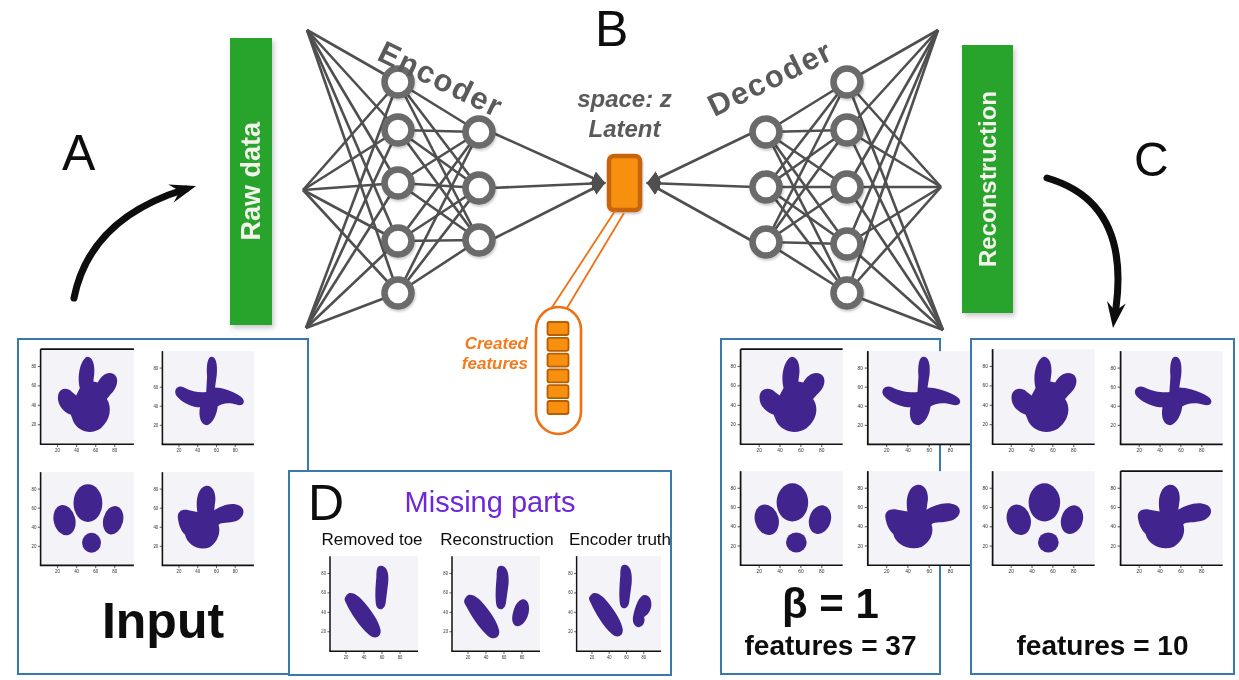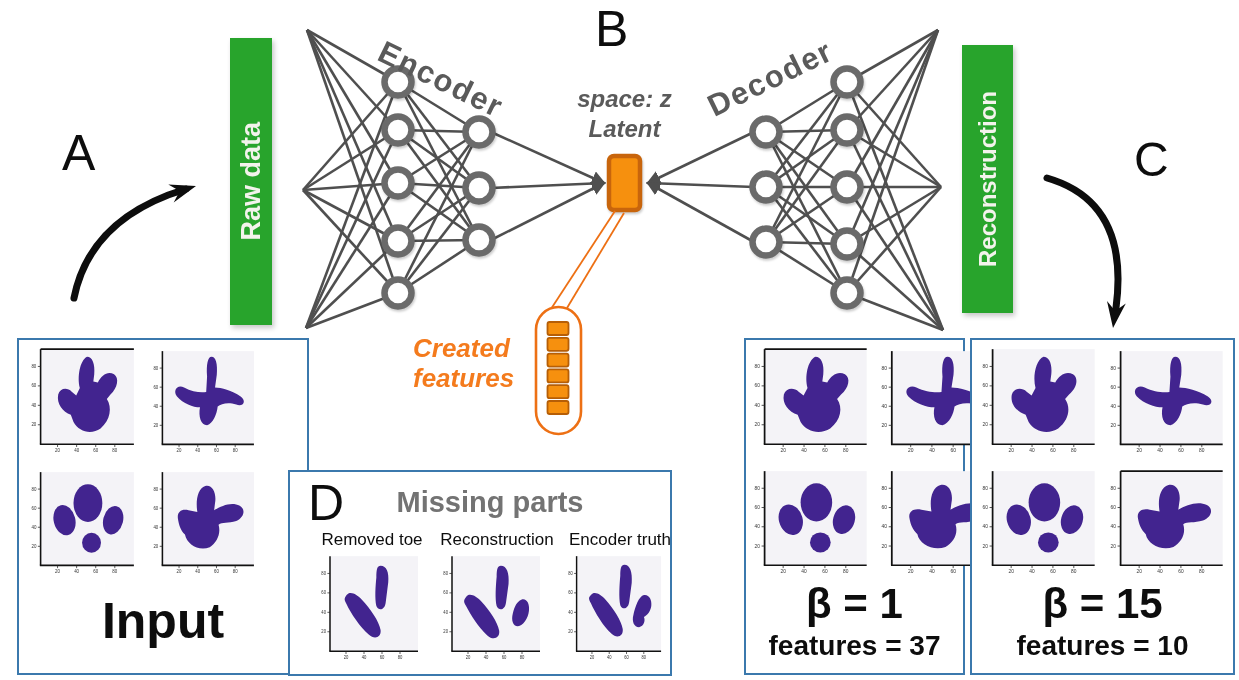--- a/index.html
+++ b/index.html
@@ -4,22 +4,22 @@
 <style>
   html,body{margin:0;padding:0}
   body{width:1239px;height:680px;position:relative;background:#fff;overflow:hidden;
        font-family:"Liberation Sans",sans-serif;}
   .abs{position:absolute}
   .seclabel{font-size:50px;font-weight:400;color:#0d0d0d;line-height:1}
   .rotlabel{font-weight:bold;font-size:31px;color:#5a5a5a;letter-spacing:1.5px;white-space:nowrap;
             transform-origin:0 0}
   .latent-label{font-weight:bold;font-style:italic;font-size:24px;color:#5a5a5a;
                 text-align:center;line-height:1.25}
-  .created-label{font-weight:bold;font-style:italic;font-size:26px;color:var(--orange-text);
-                 text-align:left;line-height:1.15}
+  .created-label{font-weight:bold;font-style:italic;font-size:17px;color:var(--orange-text);
+                 text-align:right;line-height:1.15}
   .bar{background:var(--green);display:flex;align-items:center;justify-content:center;
        box-shadow:2px 3px 5px rgba(0,0,0,.22)}
   .bar span{writing-mode:vertical-rl;transform:rotate(180deg);white-space:nowrap;
             color:#f3f3ec;font-weight:bold}
   .panel{position:absolute;border:2.5px solid var(--panel-border);background:#fff;box-sizing:border-box}
   .plot{position:absolute}
   .plot svg{width:100%;height:100%;display:block}
   .big-title{position:absolute;left:0;right:0;text-align:center;font-weight:bold;color:#0d0d0d}
   .col-label{position:absolute;font-size:17px;color:#0d0d0d;text-align:center;width:130px}
   #net{position:absolute;left:0;top:0}
@@ -281,21 +281,21 @@
         <text x="80" y="97" font-size="4.2" fill="#333" text-anchor="middle">80</text>
         <line x1="7.4" y1="18" x2="10" y2="18" stroke="#222" stroke-width=".7"></line>
         <text x="6" y="19.5" font-size="4.2" fill="#333" text-anchor="end">80</text>
       </svg>
     </div>
   <div class="big-title" style="top:252px;font-size:50px">Input</div>
 </div>
 
 <div class="panel" id="panel-missing" style="left:288px;top:470px;width:384px;height:206px">
   <div class="abs seclabel" style="left:18px;top:6px">D</div>
-  <div class="abs" style="left:70px;top:14px;width:260px;text-align:center;font-weight:bold;font-size:29px;color:#737373">Missing parts</div>
+  <div class="abs" style="left:70px;top:14px;width:260px;text-align:center;font-weight:normal;font-size:29px;color:#6d28d9">Missing parts</div>
 
   <div class="col-label" style="left:17px;top:58px">Removed toe</div>
   <div class="col-label" style="left:142px;top:58px">Reconstruction</div>
   <div class="col-label" style="left:265px;top:58px">Encoder truth</div>
 
   <div class="plot" style="left:30px;top:82px;width:100px;height:108px">
       <svg viewBox="0 0 100 100" preserveAspectRatio="none">
     <rect x="10" y="2" width="88" height="88" fill="#f4f3f7"></rect>
     <g transform="translate(13,4) scale(0.85)">
           <path d="M56,8 C63,8 66,15 65,26 L62,48 C61,56 54,58 51,52 C49,44 50,30 51,21 C51,12 52,8 56,8 Z" fill="#42248f"></path>
@@ -375,21 +375,21 @@
         <line x1="7.4" y1="36" x2="10" y2="36" stroke="#222" stroke-width=".7"></line>
         <text x="6" y="37.5" font-size="4.2" fill="#333" text-anchor="end">60</text>
         <line x1="80" y1="90" x2="80" y2="92.6" stroke="#222" stroke-width=".7"></line>
         <text x="80" y="97" font-size="4.2" fill="#333" text-anchor="middle">80</text>
         <line x1="7.4" y1="18" x2="10" y2="18" stroke="#222" stroke-width=".7"></line>
         <text x="6" y="19.5" font-size="4.2" fill="#333" text-anchor="end">80</text>
       </svg>
     </div>
 </div>
 
-<div class="panel" id="panel-beta1" style="left:744px;top:338px;width:221px;height:337px">
+<div class="panel" id="panel-beta1" style="left:720px;top:338px;width:221px;height:337px">
   <div class="plot" style="left:7px;top:7px;width:116px;height:108px">
       <svg viewBox="0 0 100 100" preserveAspectRatio="none">
     <rect x="10" y="2" width="88" height="88" fill="#f4f3f7"></rect>
     <g transform="translate(13,4) scale(0.85)">
           <path d="M48,6 C54,6 57,14 56,25 L55,33 L60,34 C64,26 71,21 78,25 C84,29 82,40 74,47 L70,52 C76,61 74,75 63,84 C53,91 39,88 33,77 L30,69 C21,66 14,57 16,47 C18,40 26,39 31,44 L36,48 L40,40 C37,28 40,10 48,6 Z" fill="#42248f"></path>
         </g>
     <line x1="10" y1="2" x2="10" y2="90" stroke="#111" stroke-width="1.5"></line>
     <line x1="9.3" y1="90" x2="98" y2="90" stroke="#111" stroke-width="1.5"></line>
     <line x1="10" y1="2" x2="98" y2="2" stroke="#111" stroke-width="1.5"></line>
     <line x1="26" y1="90" x2="26" y2="92.6" stroke="#222" stroke-width=".7"></line>
@@ -603,15 +603,14 @@
         <line x1="62" y1="90" x2="62" y2="92.6" stroke="#222" stroke-width=".7"></line>
         <text x="62" y="97" font-size="4.2" fill="#333" text-anchor="middle">60</text>
         <line x1="7.4" y1="36" x2="10" y2="36" stroke="#222" stroke-width=".7"></line>
         <text x="6" y="37.5" font-size="4.2" fill="#333" text-anchor="end">60</text>
         <line x1="80" y1="90" x2="80" y2="92.6" stroke="#222" stroke-width=".7"></line>
         <text x="80" y="97" font-size="4.2" fill="#333" text-anchor="middle">80</text>
         <line x1="7.4" y1="18" x2="10" y2="18" stroke="#222" stroke-width=".7"></line>
         <text x="6" y="19.5" font-size="4.2" fill="#333" text-anchor="end">80</text>
       </svg>
     </div>
-  <div class="big-title" style="top:240px;font-size:42px">β = 15</div>
   <div class="big-title" style="top:290px;font-size:28px">features = 10</div>
 </div>
 
 </body></html>

